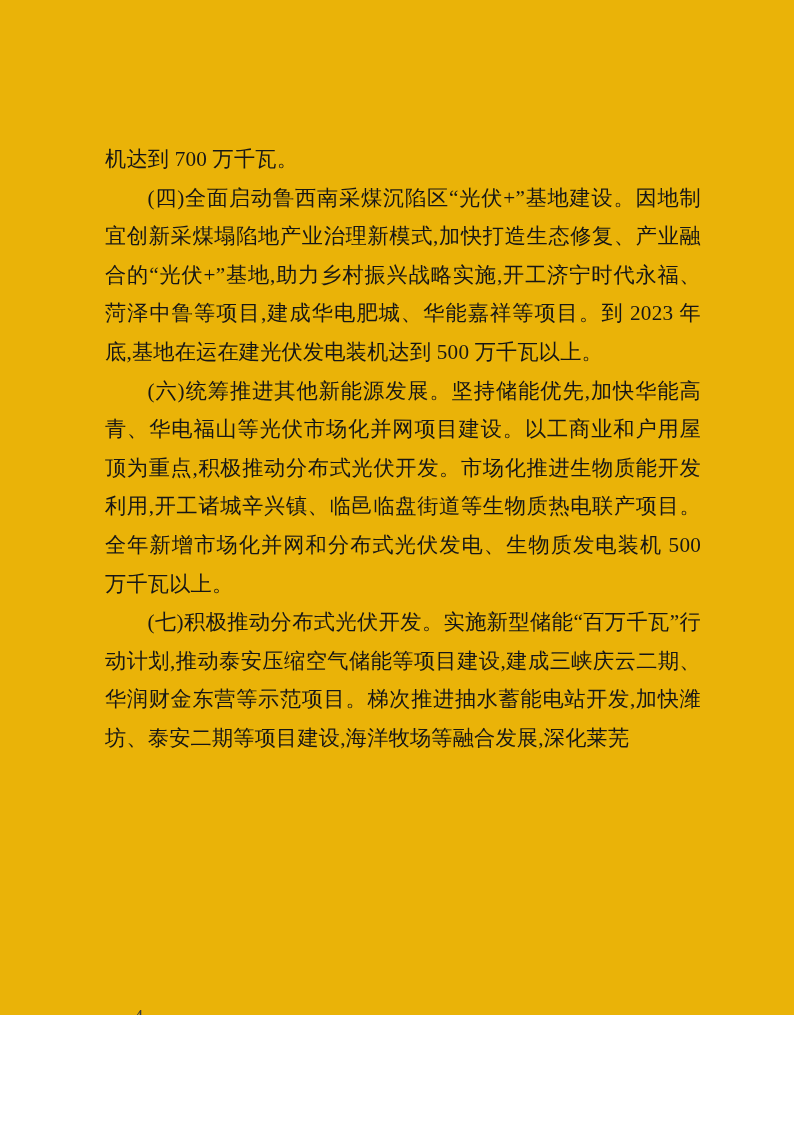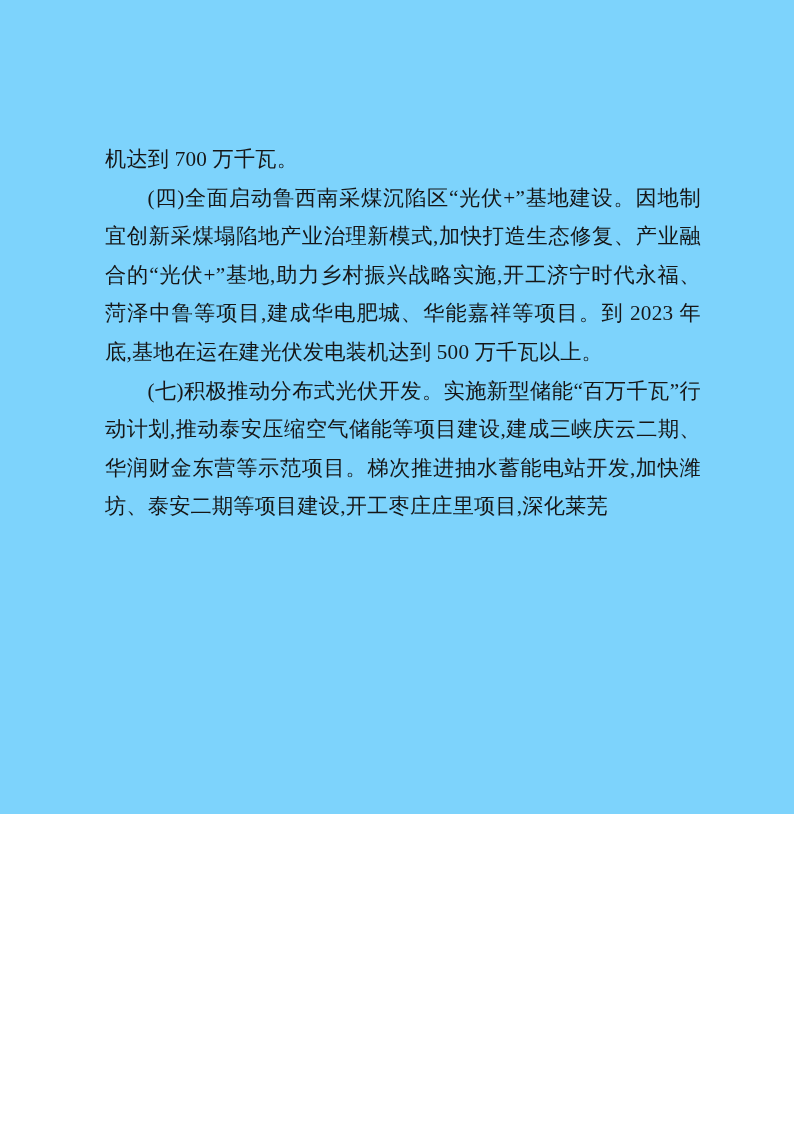--- a/index.html
+++ b/index.html
@@ -4,22 +4,22 @@
 <title>Document Page</title>
 <style>
   html, body {
     margin: 0;
     padding: 0;
     background: #ffffff;
   }
   .page {
     position: relative;
     width: 794px;
-    height: 814px;
-    background: #7dd3fc;
+    height: 1015px;
+    background: #eab308;
     overflow: hidden;
     font-family: "Liberation Serif", "DejaVu Serif", serif;
     color: #161616;
   }
   .content {
     position: absolute;
     left: 105px;
     top: 140px;
     width: 596px;
     font-size: 21.2px;
@@ -53,19 +53,20 @@
 <body>
 
 <div class="page">
   <div class="content">
 
     <p class="para no-indent"><span>机达到 700 万千瓦。</span></p>
 
     <p class="para"><span class="heading">(四)全面启动鲁西南采煤沉陷区“光伏+”基地建设。</span><span>因地制宜创新采煤塌陷地产业治理新模式,加快打造生态修复、产业融合的“光伏+”基地,助力乡村振兴战略实施,开工济宁时代永福、菏泽中鲁等项目,建成华电肥城、华能嘉祥等项目。到 2023 年底,基地在运在建光伏发电装机达到 500 万千瓦以上。</span></p>
 
 
+    <p class="para"><span class="heading">(六)统筹推进其他新能源发展。</span><span>坚持储能优先,加快华能高青、华电福山等光伏市场化并网项目建设。以工商业和户用屋顶为重点,积极推动分布式光伏开发。市场化推进生物质能开发利用,开工诸城辛兴镇、临邑临盘街道等生物质热电联产项目。全年新增市场化并网和分布式光伏发电、生物质发电装机 500 万千瓦以上。</span></p>
 
-    <p class="para"><span class="heading">(七)积极推动分布式光伏开发。</span><span>实施新型储能“百万千瓦”行动计划,推动泰安压缩空气储能等项目建设,建成三峡庆云二期、华润财金东营等示范项目。梯次推进抽水蓄能电站开发,加快潍坊、泰安二期等项目建设,开工枣庄庄里项目,深化莱芜</span></p>
+    <p class="para"><span class="heading">(七)积极推动分布式光伏开发。</span><span>实施新型储能“百万千瓦”行动计划,推动泰安压缩空气储能等项目建设,建成三峡庆云二期、华润财金东营等示范项目。梯次推进抽水蓄能电站开发,加快潍坊、泰安二期等项目建设,海洋牧场等融合发展,深化莱芜</span></p>
 
   </div>
 
   <div class="page-number">— 4 —</div>
 </div>
 
 </body></html>

